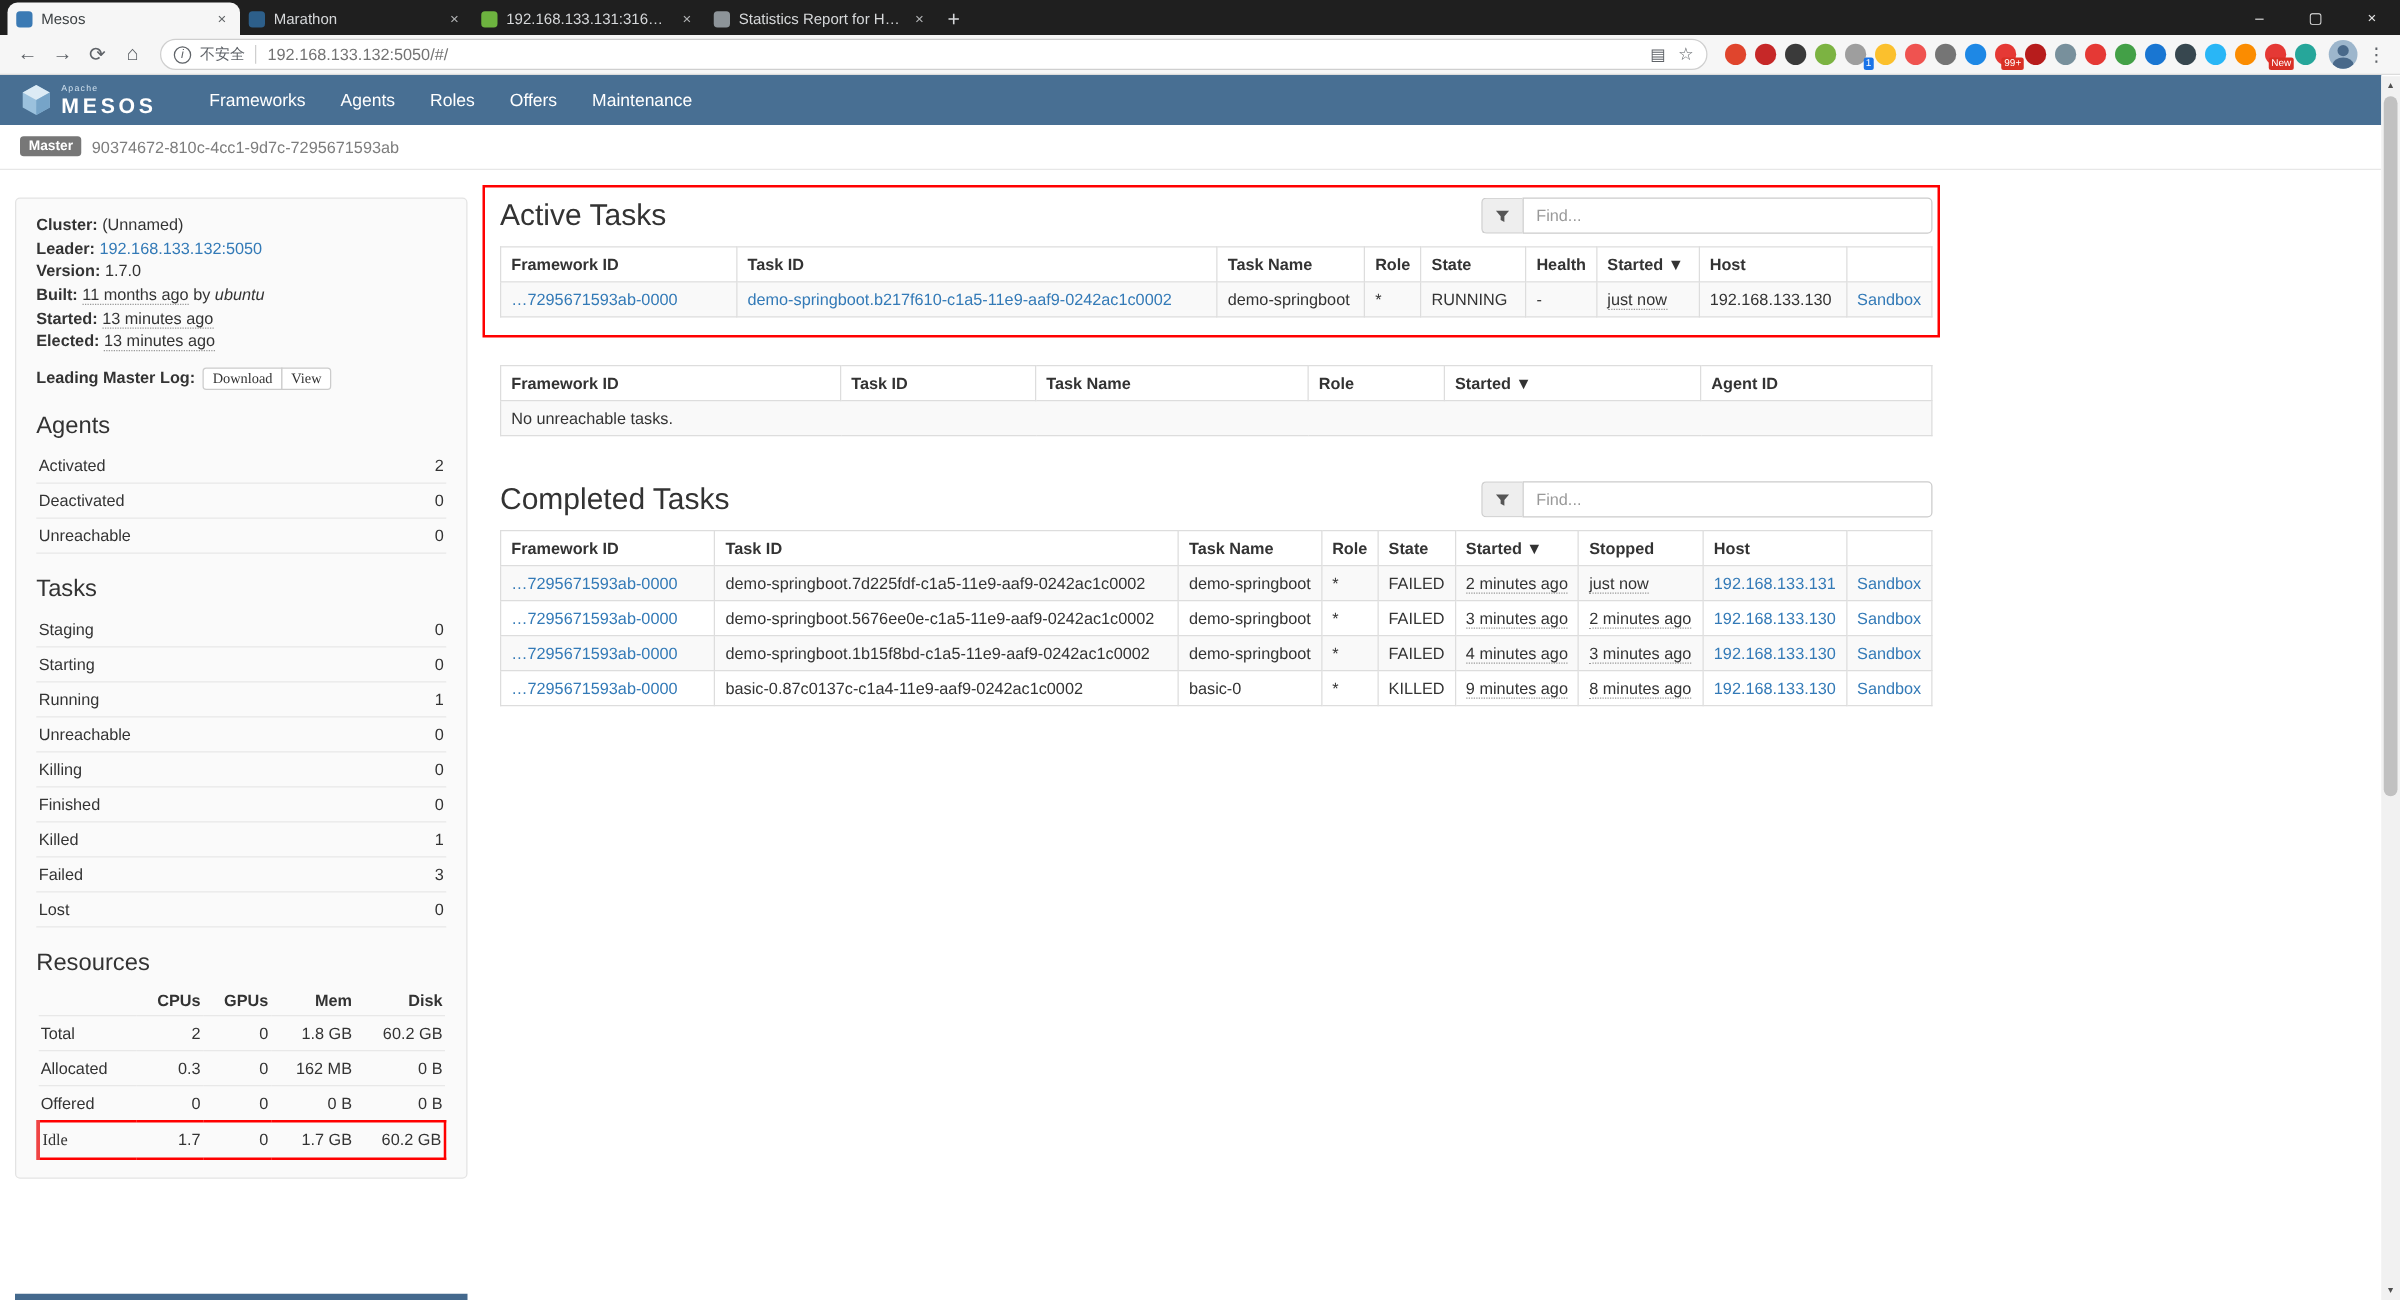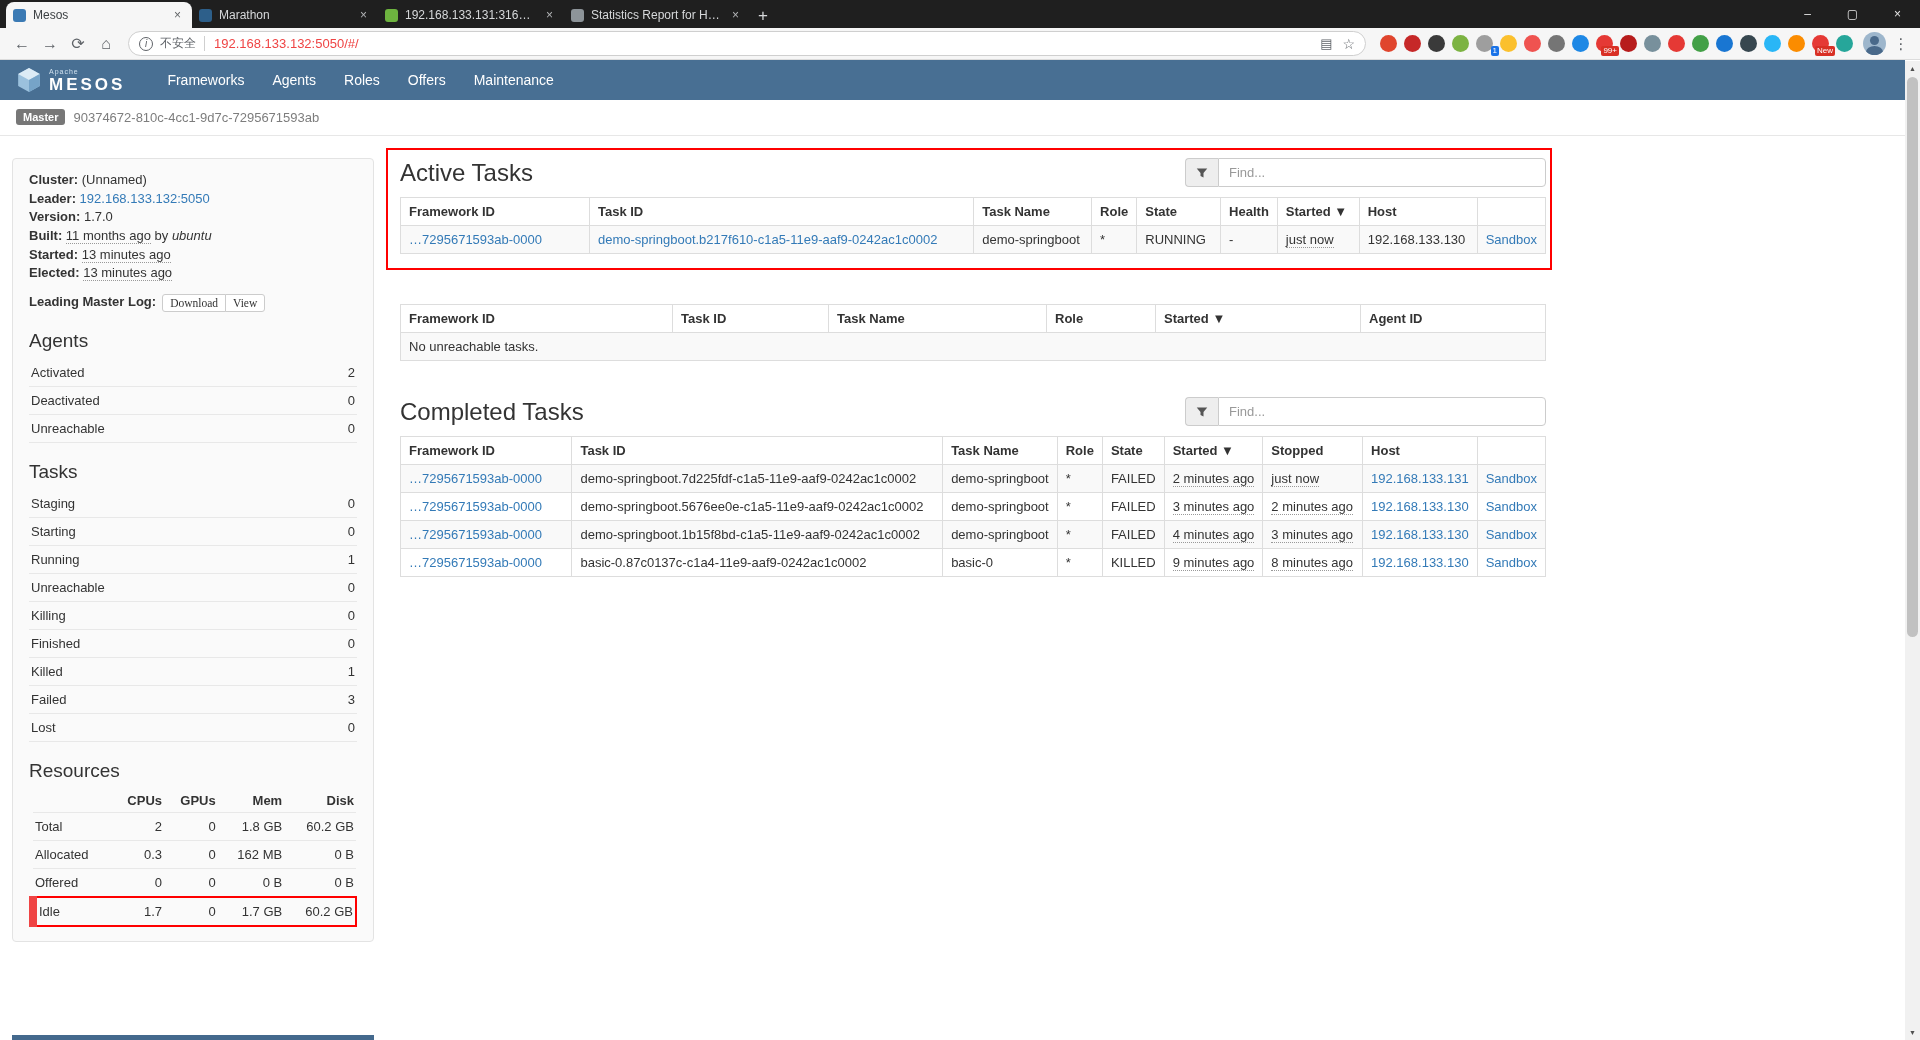--- a/index.html
+++ b/index.html
@@ -17,21 +17,21 @@
   .win-controls { position: absolute; right: 0; top: 0; height: 28px; display: flex; }
   .win-btn { width: 45px; height: 28px; color: #e6e6e6; font-size: 12px; display: flex; align-items: center; justify-content: center; cursor: pointer; }
 
   
   .toolbar { height: 32px; background: #f6f6f6; display: flex; align-items: center; padding: 0 8px; border-bottom: 1px solid #dcdcdc; }
   .nav-btn { width: 28px; height: 26px; display: flex; align-items: center; justify-content: center; color: #5f6368; font-size: 16px; border-radius: 50%; cursor: pointer; flex: none; }
   .omnibox { flex: 1; height: 25px; background: #fff; border: 1px solid #cfcfcf; border-radius: 13px; display: flex; align-items: center; padding: 0 10px; margin: 0 8px; min-width: 0; }
   .info-ic { width: 14px; height: 14px; border: 1px solid #5f6368; border-radius: 50%; color: #5f6368; font-size: 10px; line-height: 12px; text-align: center; font-style: italic; flex: none; }
   .sec-text { color: #5f6368; font-size: 12px; margin: 0 8px 0 7px; white-space: nowrap; }
   .omni-sep { width: 1px; height: 15px; background: #cfcfcf; margin-right: 9px; }
-  .url-text { color: #ef4444; font-size: 13px; white-space: nowrap; overflow: hidden; }
+  .url-text { color: #737373; font-size: 13px; white-space: nowrap; overflow: hidden; }
   .omni-right { margin-left: auto; display: flex; align-items: center; gap: 10px; color: #5f6368; }
   .ext-bar { display: flex; align-items: center; gap: 7px; margin: 0 6px; flex: none; }
   .ext-dot { position: relative; width: 17px; height: 17px; border-radius: 50%; display: inline-block; cursor: pointer; }
   .ext-dot i { position: absolute; bottom: -4px; right: -6px; background: #d93025; color: #fff; font-style: normal; font-size: 8px; line-height: 10px; padding: 0 2px; border-radius: 2px; white-space: nowrap; }
   .ext-dot i.blue { background: #1a73e8; }
   .avatar { width: 23px; height: 23px; border-radius: 50%; background: #9db6cc; position: relative; overflow: hidden; margin: 0 4px; cursor: pointer; flex: none; }
   .avatar:before { content: ""; position: absolute; top: 4px; left: 7px; width: 9px; height: 9px; border-radius: 50%; background: #49698a; }
   .avatar:after { content: ""; position: absolute; top: 14px; left: 3px; width: 17px; height: 12px; border-radius: 50%; background: #49698a; }
   .menu-btn { color: #5f6368; font-size: 15px; width: 22px; text-align: center; cursor: pointer; flex: none; }
 
@@ -63,26 +63,26 @@
   .btn-xs.first { border-radius: 3px 0 0 3px; }
   .btn-xs.last { border-radius: 0 3px 3px 0; margin-left: -1px; }
   .side-h { font-size: 19px; font-weight: 400; color: #333; margin: 18px 0 7px; }
   .stat-row { display: flex; justify-content: space-between; padding: 6px 2px; border-bottom: 1px solid #e8e8e8; }
   .res-table { width: 100%; border-collapse: collapse; font-size: 13px; margin-top: 2px; }
   .res-table th { font-weight: bold; text-align: right; padding: 4px 2px; }
   .res-table th:first-child { text-align: left; }
   .res-table td { padding: 6px 2px; text-align: right; border-top: 1px solid #e8e8e8; margin-left: 12px; }
   .res-table td:first-child { text-align: left; }
   .res-table tr.hl td { border-top: 2px solid #ff0000; border-bottom: 2px solid #ff0000; }
-  .res-table tr.hl td:first-child { border-left: 8px solid #ef4444; }
+  .res-table tr.hl td:first-child { border-left: 3px solid #ef4444; font-family: Liberation Serif, serif; }
   .res-table tr.hl td:last-child { border-right: 2px solid #ff0000; }
 
   
   .main { flex: none; width: 1146px; margin-left: 26px; color: #333; }
-  .red-box { border: 2px solid #ff0000; padding: 8px 4px 14px 12px; margin: -10px -6px 34px -14px; }
+  .red-box { border: 2px solid #ff0000; padding: 8px 4px 14px 12px; margin: -10px -6px 22px -14px; }
   .sec-head { display: flex; align-items: center; justify-content: space-between; margin-bottom: 10px; }
   .sec-title { font-size: 24px; font-weight: 400; color: #333; }
   .filter-group { display: flex; align-items: stretch; }
   .filter-addon { background: #eee; border: 1px solid #ccc; border-right: 0; border-radius: 4px 0 0 4px; display: flex; align-items: center; padding: 0 10px; }
   .filter-input { width: 328px; border: 1px solid #ccc; border-radius: 0 4px 4px 0; padding: 6px 10px; font-size: 13px; font-family: inherit; color: #333; outline: none; }
   .filter-input::placeholder { color: #999; }
   .tasks-table { width: 100%; border-collapse: collapse; font-size: 13px; background: #fff; }
   .tasks-table th, .tasks-table td { border: 1px solid #ddd; padding: 6px 8px; text-align: left; vertical-align: top; white-space: nowrap; }
   .tasks-table th { font-weight: bold; }
   .tasks-table tbody tr:nth-child(odd) { background: #f9f9f9; }

